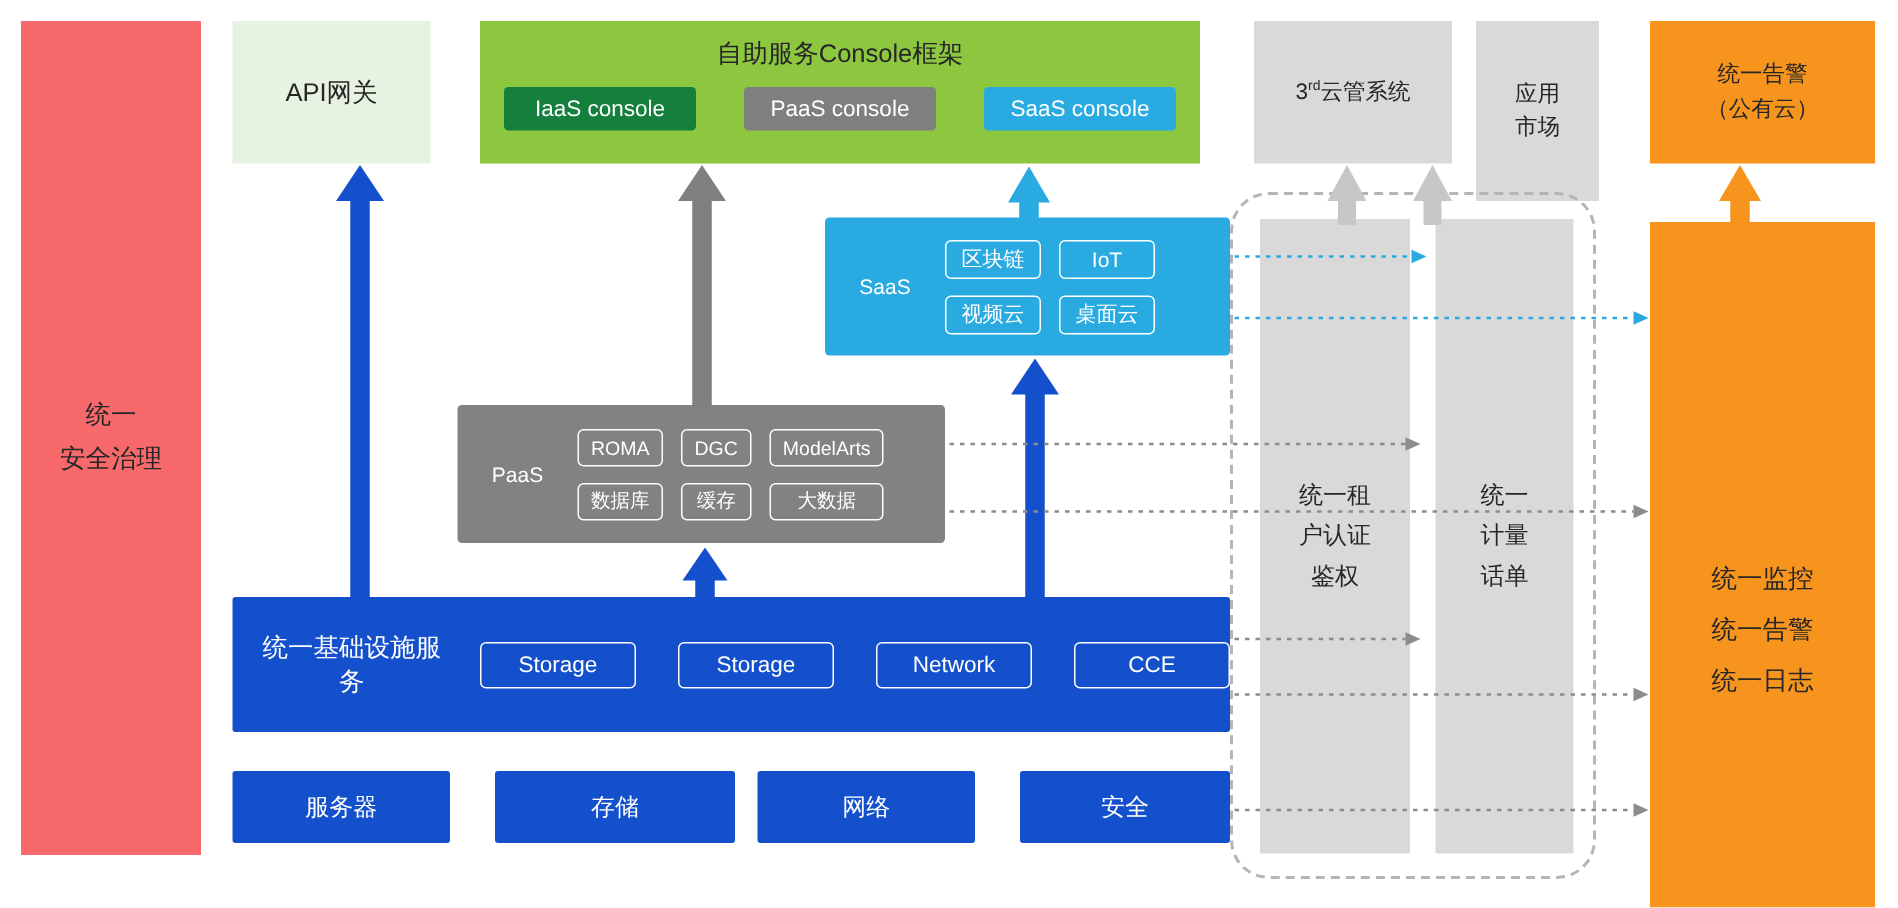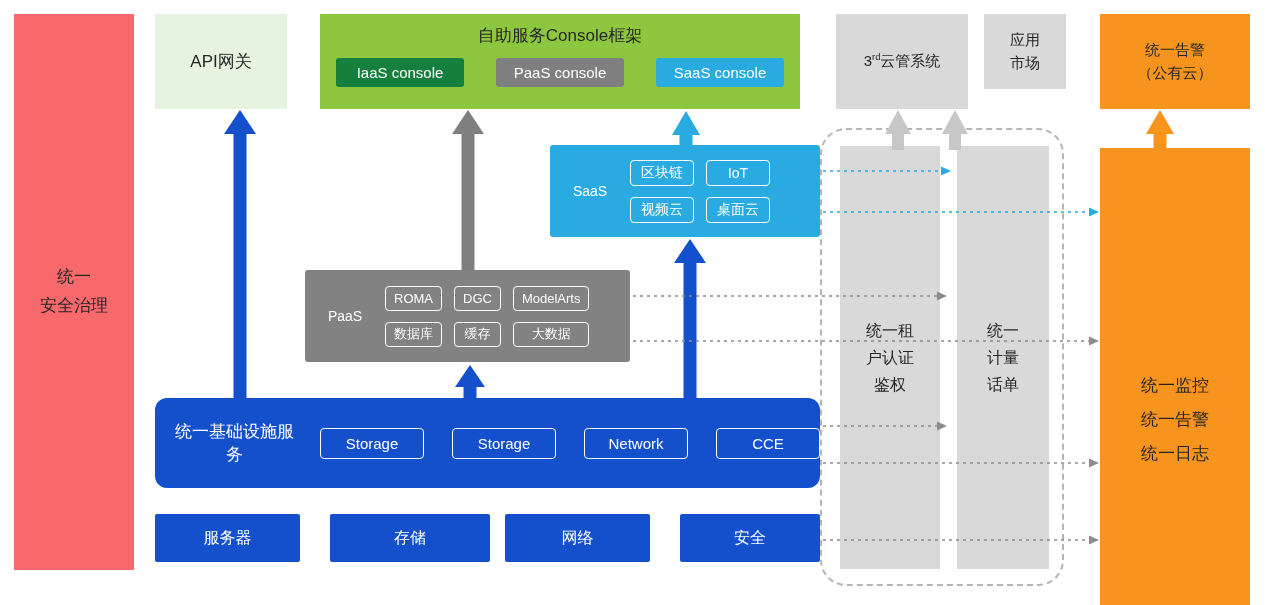--- a/index.html
+++ b/index.html
@@ -15,33 +15,33 @@
   .console { left:320px; top:14px; width:480px; height:95px; background:#8dc63f; flex-direction:column; justify-content:flex-start; padding:10px 16px 12px; }
   .console .title { font-size:17px; }
   .badges { display:flex; width:100%; justify-content:space-between; margin-top:11px; }
   .badge { color:#fff; font-size:15px; height:29px; display:flex; align-items:center; justify-content:center; padding:0 12px; border-radius:3px; min-width:128px; }
   .badge.b-iaas { background:#15803d; }
   .badge.b-paas { background:#7f7f7f; }
   .badge.b-saas { background:#29abe2; }
 
   .third-cloud { left:836px; top:14px; width:132px; height:95px; background:#d9d9d9; font-size:15px; }
   .third-cloud sup { font-size:0.62em; }
-  .app-market { left:984px; top:14px; width:82px; height:75px; background:#d9d9d9; font-size:15px; line-height:1.5; }
+  .app-market { left:984px; top:14px; width:82px; height:120px; background:#d9d9d9; font-size:15px; line-height:1.5; }
   .om-platform { left:1100px; top:14px; width:150px; height:95px; background:#f7941e; font-size:15px; line-height:1.5; }
 
   .saas-box { left:550px; top:145px; width:270px; height:92px; background:#29abe2; border-radius:3px; justify-content:flex-start; padding-left:14px; }
   .paas-box { left:305px; top:270px; width:325px; height:92px; background:#828282; border-radius:3px; justify-content:flex-start; padding-left:14px; }
   .layer-label { font-size:14px; color:#fff; margin-right:14px; min-width:52px; text-align:center; }
   .chips { display:grid; gap:11px 12px; }
   .chips-2 { grid-template-columns:auto auto; }
   .chips-3 { grid-template-columns:auto auto auto; }
   .chip { border:1.5px solid #fff; border-radius:4px; color:#fff; display:flex; align-items:center; justify-content:center; padding:2px 10px; font-size:14px; min-height:26px; }
   .chip.sm { font-size:13px; min-height:25px; padding:2px 8px; }
 
-  .iaas-bar { left:155px; top:398px; width:665px; height:90px; background:#1450cc; justify-content:flex-start; padding-left:18px; border-radius:12px; }
+  .iaas-bar { left:155px; top:398px; width:665px; height:90px; background:#1450cc; justify-content:flex-start; padding-left:18px; border-radius:2px; }
   .iaas-bar .label { color:#fff; font-size:17px; margin-right:24px; }
   .iaas-chips { display:flex; gap:28px; }
   .iaas-chip { border:1.6px solid #fff; border-radius:4px; color:#fff; font-size:15px; min-width:104px; height:31px; display:flex; align-items:center; justify-content:center; padding:0 10px; }
 
   .hw { top:514px; height:48px; background:#1450cc; color:#fff; font-size:16px; border-radius:2px; }
   .hw1 { left:155px; width:145px; }
   .hw2 { left:330px; width:160px; }
   .hw3 { left:505px; width:145px; }
   .hw4 { left:680px; width:140px; }
 

